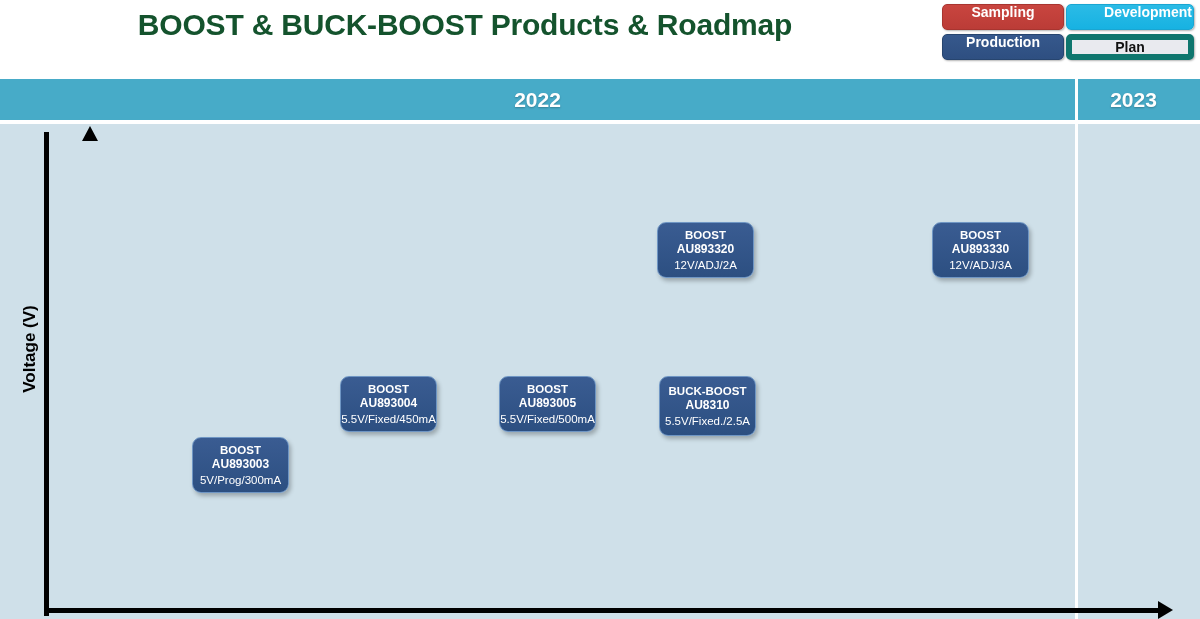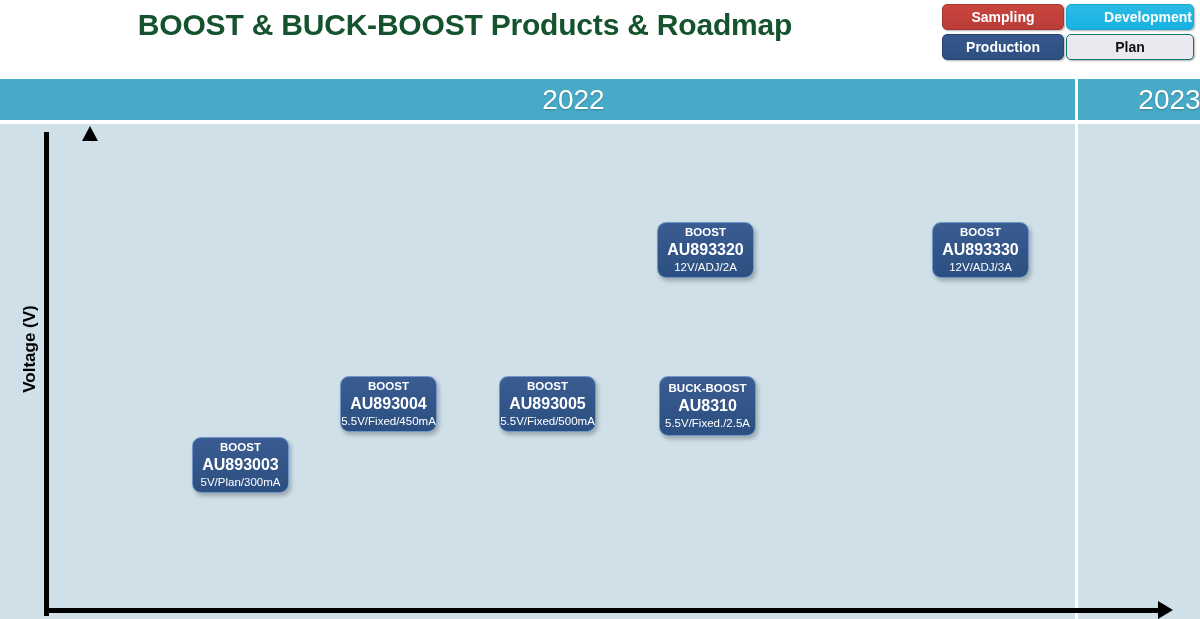--- a/index.html
+++ b/index.html
@@ -42,21 +42,21 @@
     top: 4px;
     width: 254px;
     display: grid;
     grid-template-columns: 122px 128px;
     grid-template-rows: 26px 26px;
     gap: 4px 2px;
   }
   .legend-chip {
     border-radius: 5px;
     display: flex;
-    align-items: center;
+    align-items: flex-start;
     justify-content: center;
     font-size: 14px;
     font-weight: bold;
     box-shadow: 1px 1px 2px rgba(0,0,0,0.30);
     line-height: 1;
   }
   .chip-sampling {
     background: linear-gradient(#c9453f, #bb3c37);
     color: #ffffff;
     border: 1px solid #a83530;
@@ -68,43 +68,42 @@
     padding-left: 36px;
   }
   .chip-production {
     background: linear-gradient(#36588c, #2e4f81);
     color: #ffffff;
     border: 1px solid #27456f;
   }
   .chip-plan {
     background: #e9eaef;
     color: #111111;
-    border: 1px solid #0f766e;
+    border: 6px solid #0f766e;
   }
 
   
   #year-band {
     position: absolute;
     left: 0; top: 79px;
     width: 1200px;
     height: 41px;
     background: #47abc8;
   }
   .year-cell {
     position: absolute;
     top: 0;
     height: 41px;
     display: flex;
     align-items: center;
     justify-content: center;
     color: #ffffff;
-    font-size: 28px;
-    font-weight: normal;
+    font-size: 21px;
+    font-weight: bold;
     text-shadow: 0 1px 2px rgba(0,0,0,0.25);
-    margin-left: 36px;
   }
   #year-2022 { left: 0;      width: 1075px; }
   #year-2023 { left: 1078px; width: 111px;  }
   .year-divider {
     position: absolute;
     top: 0;
     left: 1075px;
     width: 3px;
     height: 41px;
     background: #ffffff;
@@ -197,21 +196,21 @@
     display: flex;
     flex-direction: column;
     align-items: center;
     justify-content: center;
     text-align: center;
     line-height: 1.28;
     padding: 18px 4px;
     box-sizing: border-box;
   }
   .product-box .p-type { font-size: 11.5px; font-weight: bold; }
-  .product-box .p-part { font-size: 16px;   font-weight: bold; }
+  .product-box .p-part { font-size: 12px;   font-weight: bold; }
   .product-box .p-spec { font-size: 11.5px; font-weight: normal; }
 </style>
 </head>
 <body>
 
 <div id="header">
   <div id="page-title">BOOST &amp; BUCK-BOOST Products &amp; Roadmap</div>
 
   <div id="legend">
     <div class="legend-chip chip-sampling">
@@ -274,16 +273,16 @@
 
   <div class="product-box" style="left:659px; top:252px; width:97px; height:60px;">
     <div class="p-type">BUCK-BOOST</div>
     <div class="p-part">AU8310</div>
     <div class="p-spec">5.5V/Fixed./2.5A</div>
   </div>
 
   <div class="product-box" style="left:192px; top:313px; width:97px; height:56px;">
     <div class="p-type">BOOST</div>
     <div class="p-part">AU893003</div>
-    <div class="p-spec">5V/Plan/300mA</div>
+    <div class="p-spec">5V/Prog/300mA</div>
   </div>
 
 </div>
 
 </body></html>

